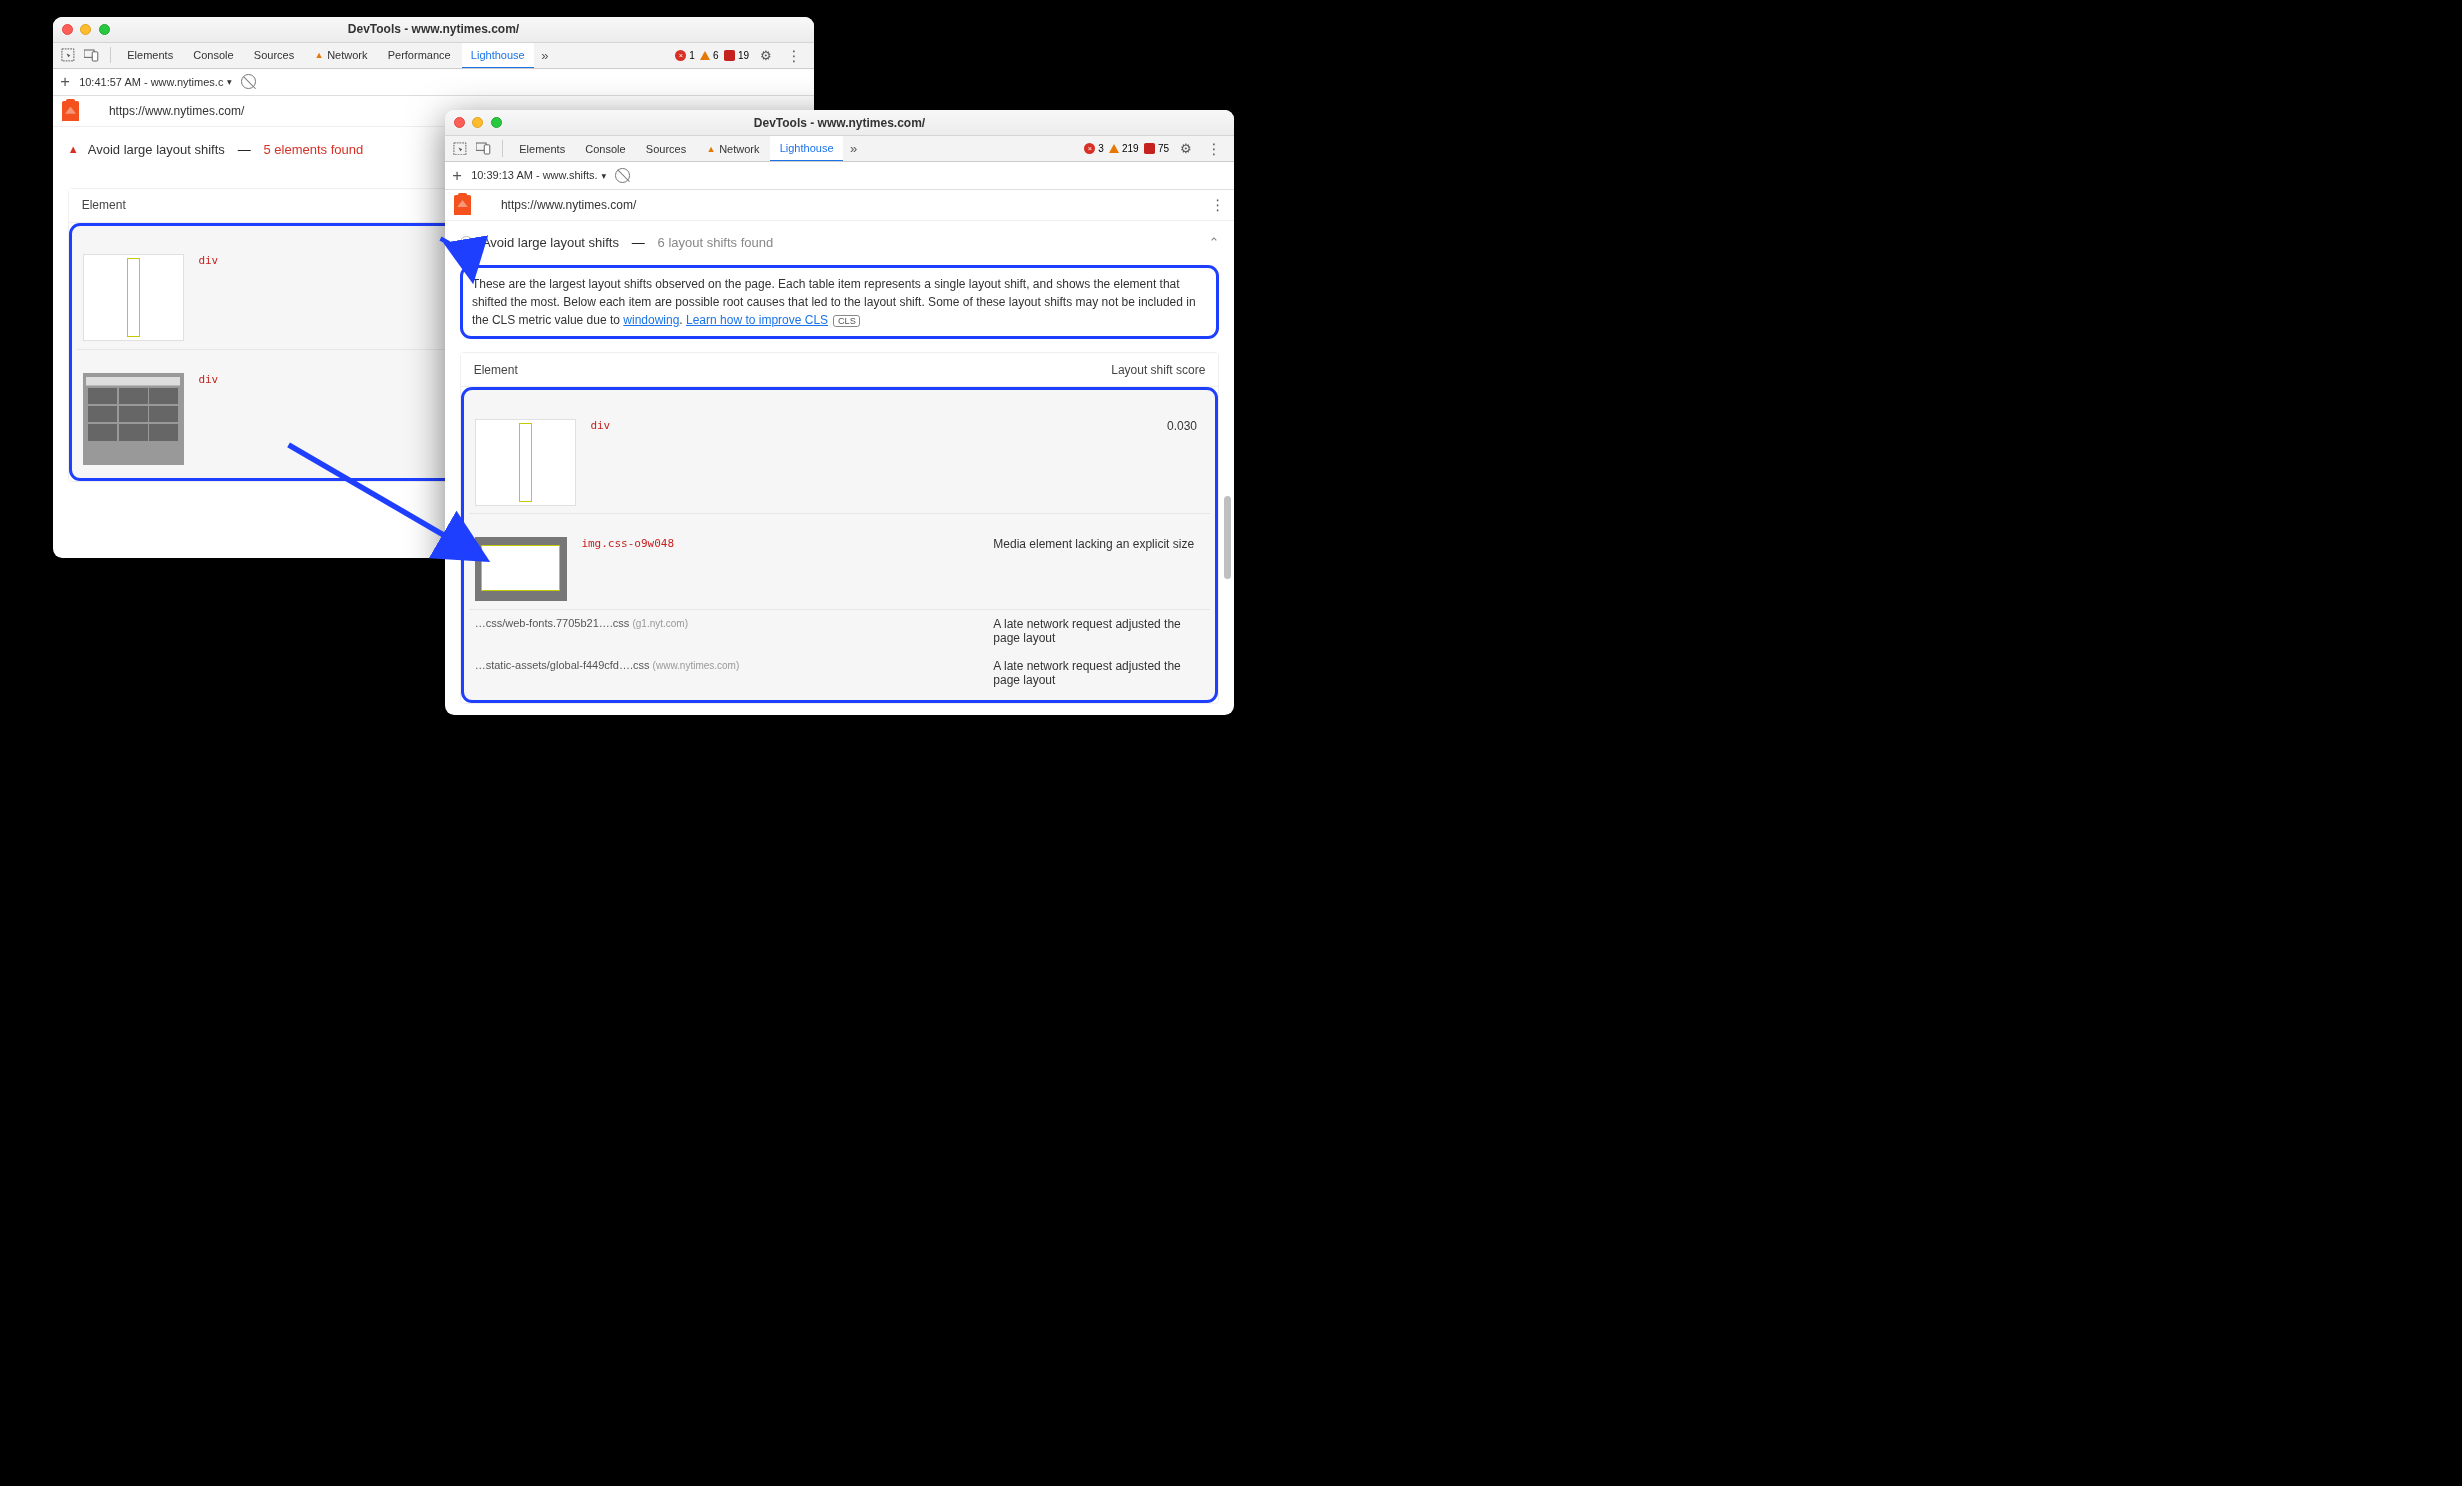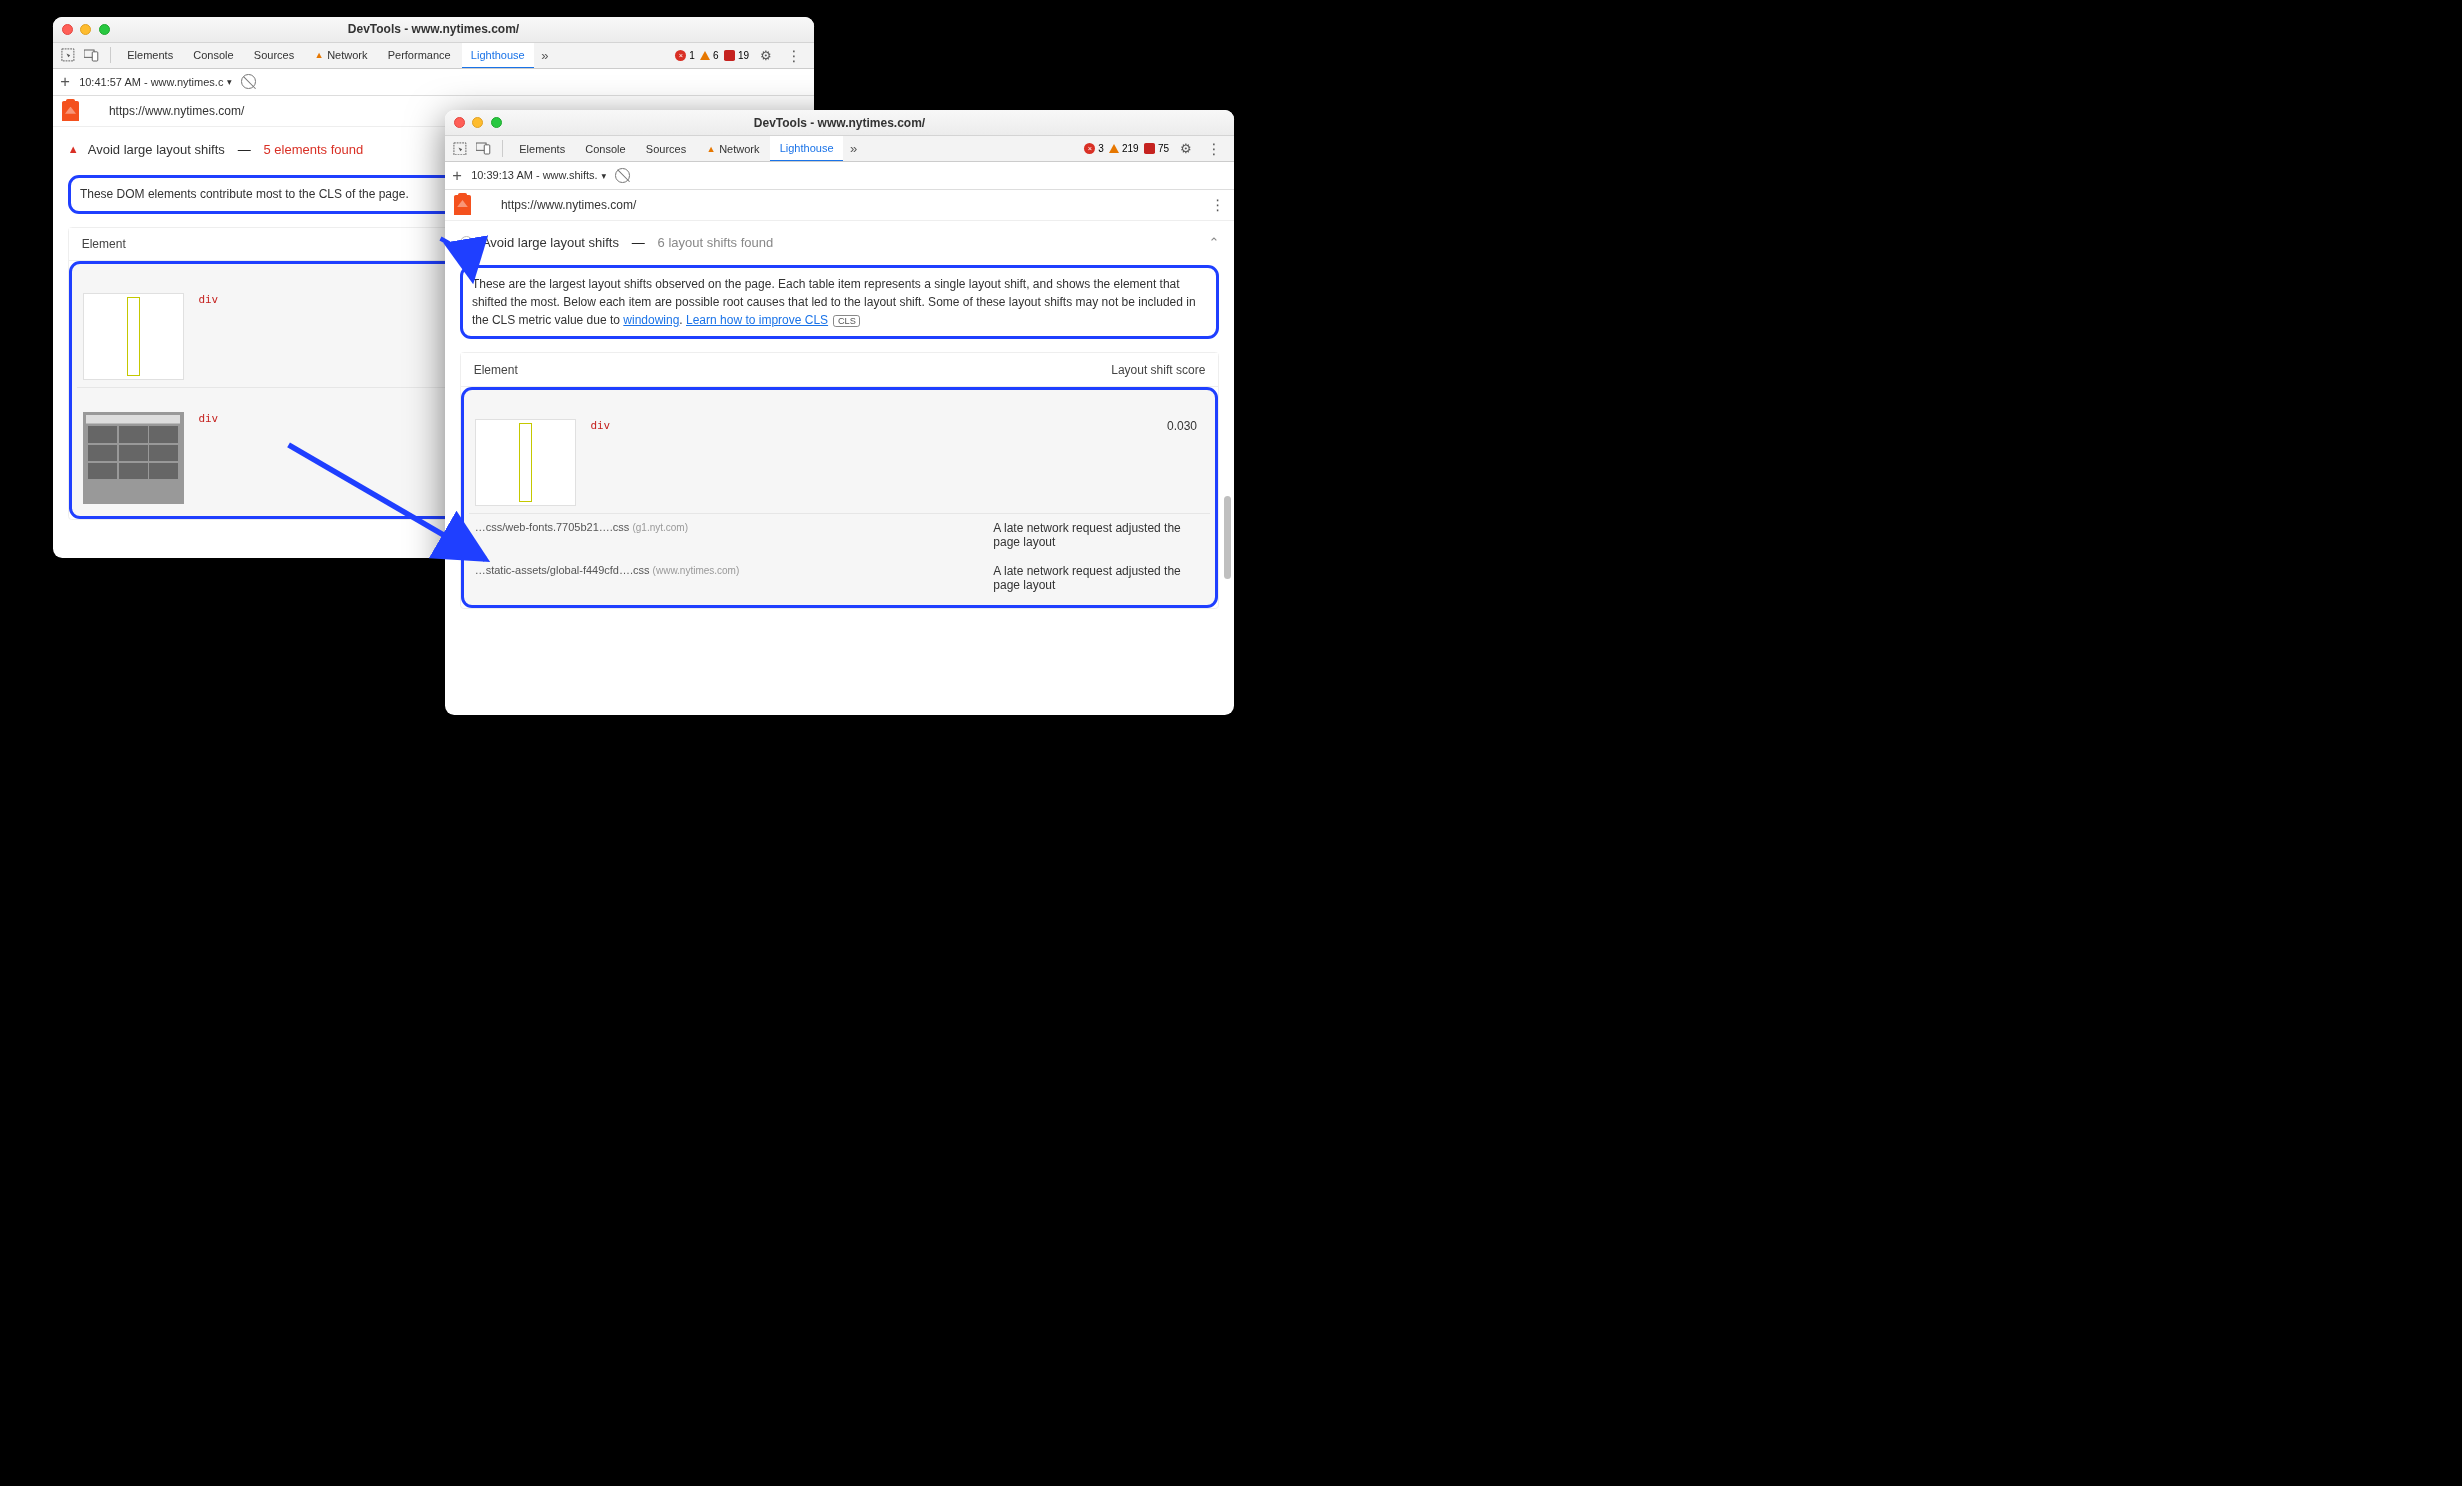--- a/index.html
+++ b/index.html
@@ -190,21 +190,20 @@
 
   <div class="content">
     <div class="audit-head">
       <span class="tri-red">▲</span>
       <span class="audit-title">Avoid large layout shifts</span>
       <span>&nbsp;—&nbsp;</span>
       <span class="audit-count-red">5 elements found</span>
     </div>
 
     <div style="height:13px"></div>
-    <div class="highlight-box">These DOM elements contribute most to the CLS of the page.</div>
 
     <div class="table-wrap">
       <div class="thead">
         <span>Element</span>
       </div>
       <div class="items-outline">
         <div class="item-row">
           <div class="item-top">
             <div class="thumb thumb-tall">
                 <div class="bar"></div>
@@ -318,20 +317,29 @@
         <span class="col-score">Layout shift score</span>
       </div>
       <div class="items-outline">
         <div class="item-row">
           <div class="item-top">
             <div class="thumb thumb-tall">
                 <div class="bar"></div>
               </div>
             <span class="code">div</span>
             <span class="score">0.030</span>
+          </div>
+        </div>
+        <div class="item-row">
+          <div class="item-top">
+            <div class="thumb-wide">
+                <div class="inner"></div>
+              </div>
+            <span class="code">img.css-o9w048</span>
+            <span class="sub-right" style="margin-left:auto">Media element lacking an explicit size</span>
           </div>
         </div>
         <div class="sub-row">
           <div class="sub-left"><span>…css/web-fonts.7705b21….css</span> <span class="host">(g1.nyt.com)</span></div>
           <div class="sub-right">A late network request adjusted the page layout</div>
         </div>
         <div class="sub-row">
           <div class="sub-left"><span>…static-assets/global-f449cfd….css</span> <span class="host">(www.nytimes.com)</span></div>
           <div class="sub-right">A late network request adjusted the page layout</div>
         </div>

